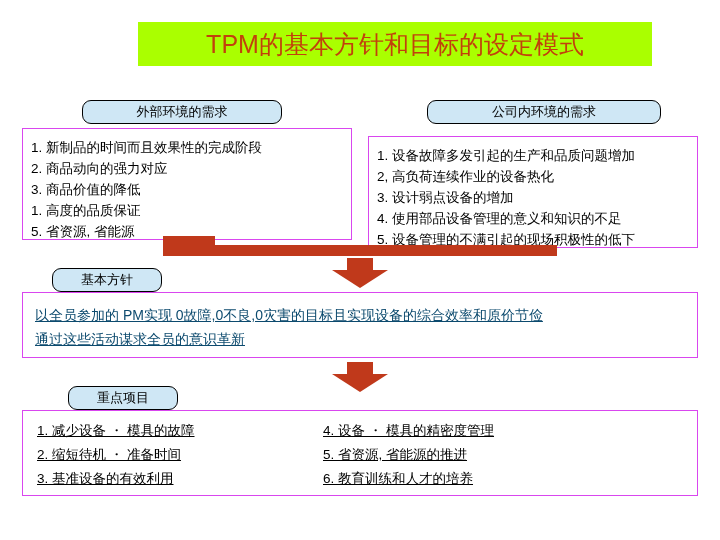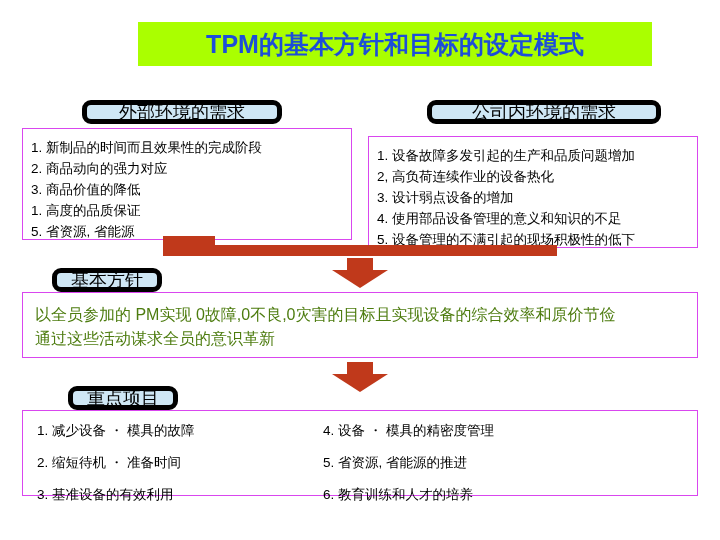--- a/index.html
+++ b/index.html
@@ -26,36 +26,36 @@
     top: 22px;
     width: 514px;
     height: 44px;
     background: #aaff00;
     display: flex;
     align-items: center;
     justify-content: center;
   }
   .title-text {
     font-size: 25px;
-    font-weight: bold;
-    color: #1d4ed8;
+    font-weight: normal;
+    color: #c2410c;
     letter-spacing: 0px;
     white-space: nowrap;
   }
 
   
   .chip {
     position: absolute;
     background: #cfe7f5;
-    border: 5px solid #000000;
+    border: 1px solid #000000;
     border-radius: 9px;
     display: flex;
     align-items: center;
     justify-content: center;
-    font-size: 18px;
+    font-size: 13px;
     color: #000000;
     box-sizing: border-box;
   }
 
   
   .box {
     position: absolute;
     background: #ffffff;
     border: 1px solid #d946ef;
     box-sizing: border-box;
@@ -149,45 +149,47 @@
     height: 24px;
   }
   #box-policy {
     left: 22px;
     top: 292px;
     width: 676px;
     height: 66px;
     padding: 10px 0 0 12px;
   }
   #box-policy .line {
-    font-size: 16px;
-    color: #4d7c0f;
+    font-size: 14px;
+    color: #0c4a6e;
     line-height: 24px;
     white-space: nowrap;
+    text-decoration: underline;
   }
 
   
   #chip-items {
     left: 68px;
     top: 386px;
     width: 110px;
     height: 24px;
   }
   #box-items {
     left: 22px;
     top: 410px;
     width: 676px;
     height: 86px;
     padding: 8px 0 0 0;
   }
   .items-grid {
     display: grid;
     grid-template-columns: 262px auto;
-    row-gap: 8px;
+    row-gap: 0px;
     padding-left: 14px;
+    text-decoration: underline;
   }
   .items-grid .cell {
     font-size: 13.5px;
     color: #000000;
     line-height: 24px;
     white-space: nowrap;
   }
   .items-grid .col2 {
     padding-left: 24px;
   }

